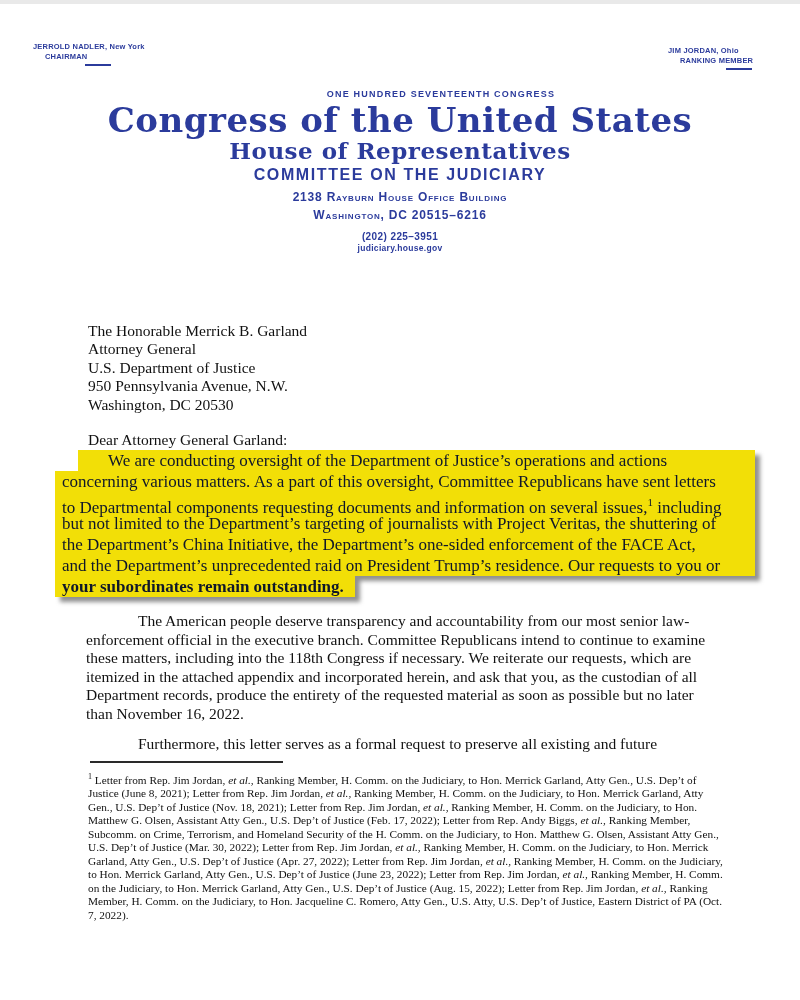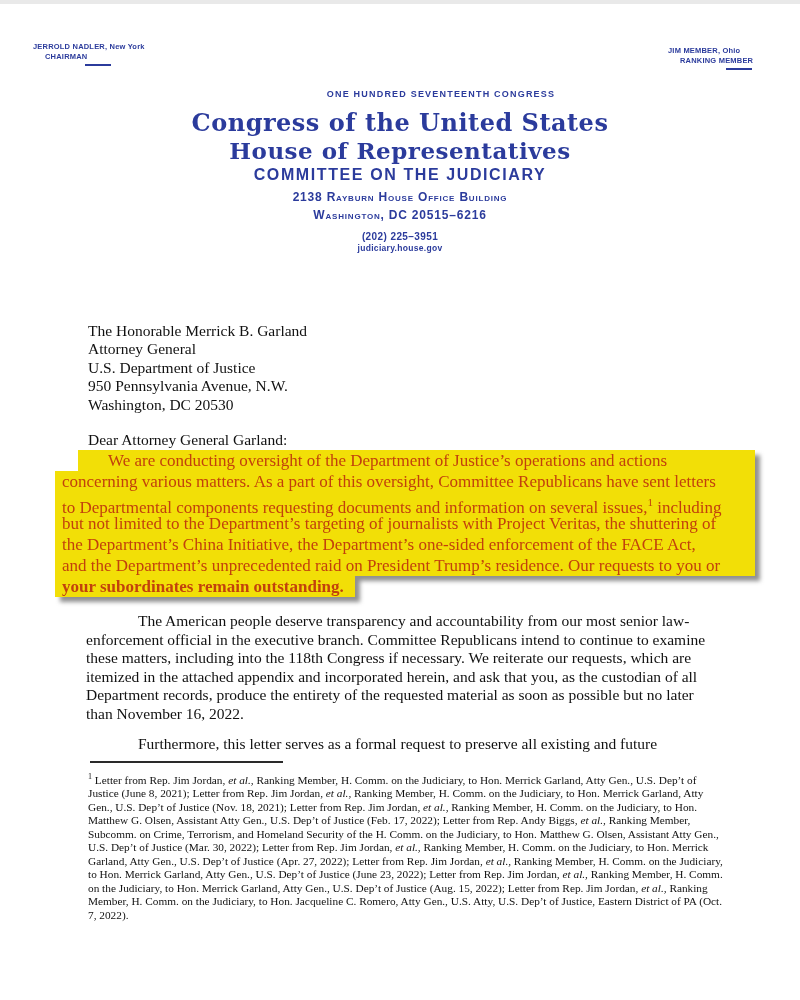--- a/index.html
+++ b/index.html
@@ -16,37 +16,37 @@
   }
   .hdr-side .second{padding-left:12px;}
   .hdr-rule{width:26px;border-top:2px solid #2b3b9c;margin-top:3px;}
   .chairman{left:33px;top:38px;}
   .chairman .hdr-rule{margin-left:52px;}
   .ranking{left:668px;top:42px;}
   .ranking .hdr-rule{margin-left:58px;}
 
   .center-line{position:absolute;left:0;width:800px;text-align:center;color:#2b3b9c;}
   .session{top:85px;font-family:"Liberation Sans",sans-serif;font-size:9px;font-weight:bold;letter-spacing:1.2px;padding-left:41px;}
-  .org-title{top:104px;font-family:"DejaVu Serif",serif;font-size:24px;font-weight:bold;letter-spacing:.5px;}
+  .org-title{top:96px;font-family:"DejaVu Serif",serif;font-size:34px;font-weight:bold;letter-spacing:.5px;}
   .org-subtitle{top:133px;font-family:"DejaVu Serif",serif;font-size:23px;font-weight:bold;letter-spacing:.5px;}
   .committee{top:162px;font-family:"Liberation Sans",sans-serif;font-size:16px;font-weight:bold;letter-spacing:1.6px;}
   .addr1{top:186px;font-family:"Liberation Sans",sans-serif;font-size:12px;font-weight:bold;font-variant:small-caps;letter-spacing:.8px;}
   .addr2{top:204px;font-family:"Liberation Sans",sans-serif;font-size:12px;font-weight:bold;font-variant:small-caps;letter-spacing:.8px;}
   .phone{top:227px;font-family:"Liberation Sans",sans-serif;font-size:10px;font-weight:bold;letter-spacing:.4px;}
   .website{top:239px;font-family:"Liberation Sans",sans-serif;font-size:8.5px;font-weight:bold;letter-spacing:.3px;}
 
   
   .date{position:absolute;left:0;top:280px;width:800px;text-align:center;font-size:16px;}
   .recipient{position:absolute;left:88px;top:318px;font-size:15.5px;line-height:18.4px;}
   .salutation{position:absolute;left:88px;top:427px;font-size:15.5px;}
 
   
   .hl-wrap{
     position:absolute;left:55px;top:446px;width:700px;
-    font-size:17px;line-height:21px;color:#c2410c;
+    font-size:17px;line-height:21px;color:#0f172a;
     filter:drop-shadow(5px 5px 2px rgba(70,70,70,.6));
   }
   .hl-line{background:#f2df07;height:21px;white-space:nowrap;padding-left:7px;}
   .hl-first{margin-left:23px;padding-left:30px;}
   .hl-last{display:inline-block;height:21px;padding:0 11px 0 7px;background:#f2df07;font-weight:bold;}
   .hl-line sup{font-size:11px;}
 
   .para{position:absolute;left:86px;width:630px;font-size:15.5px;line-height:18.6px;text-align:left;}
   .para-indent{text-indent:52px;}
   .p2{top:608px;}
@@ -65,21 +65,21 @@
 <body>
 
 <div class="page">
 
   <div class="hdr-side chairman">
     <div>JERROLD NADLER, New York</div>
     <div class="second">CHAIRMAN</div>
     <div class="hdr-rule"></div>
   </div>
   <div class="hdr-side ranking">
-    <div>JIM MEMBER, Ohio</div>
+    <div>JIM JORDAN, Ohio</div>
     <div class="second">RANKING MEMBER</div>
     <div class="hdr-rule"></div>
   </div>
 
   <div class="center-line session">ONE HUNDRED SEVENTEENTH CONGRESS</div>
   <div class="center-line org-title">Congress of the United States</div>
   <div class="center-line org-subtitle">House of Representatives</div>
   <div class="center-line committee">COMMITTEE ON THE JUDICIARY</div>
   <div class="center-line addr1">2138 Rayburn House Office Building</div>
   <div class="center-line addr2">Washington, DC 20515–6216</div>

